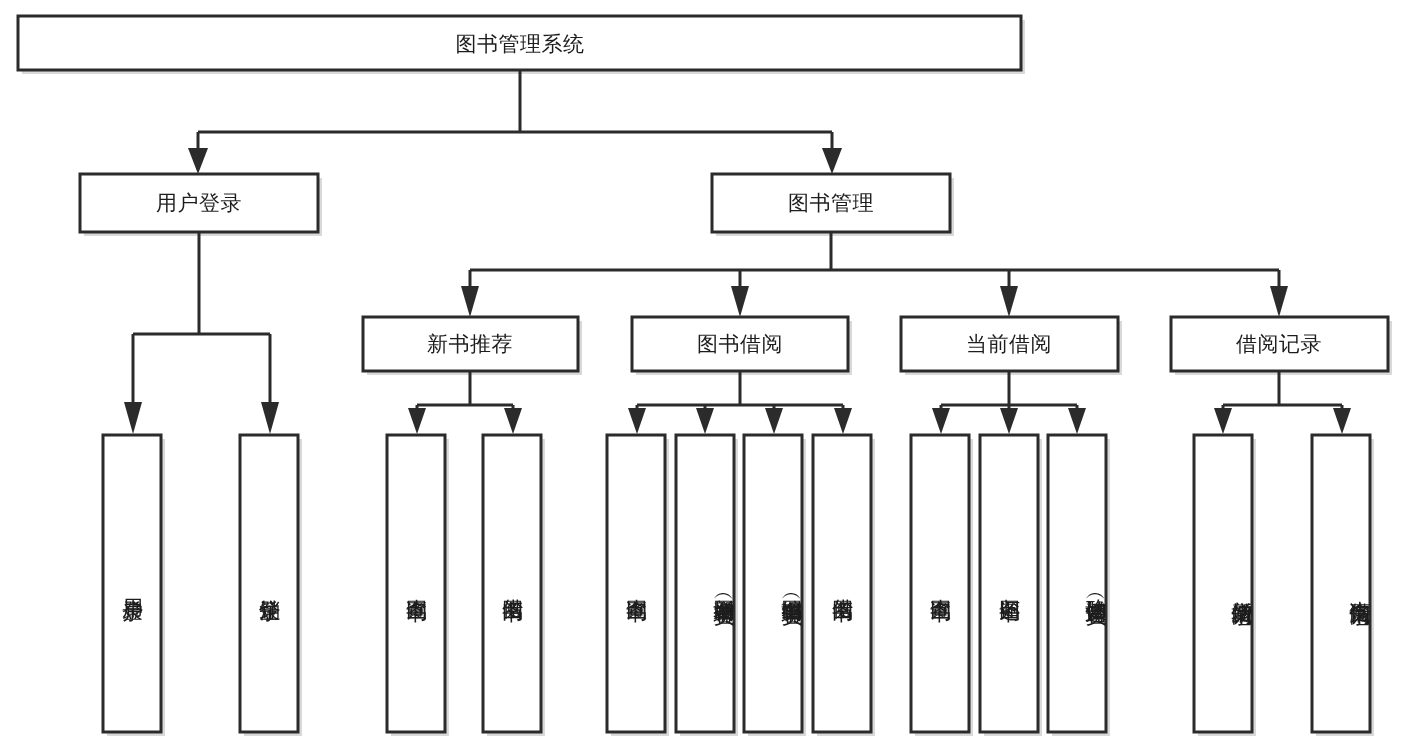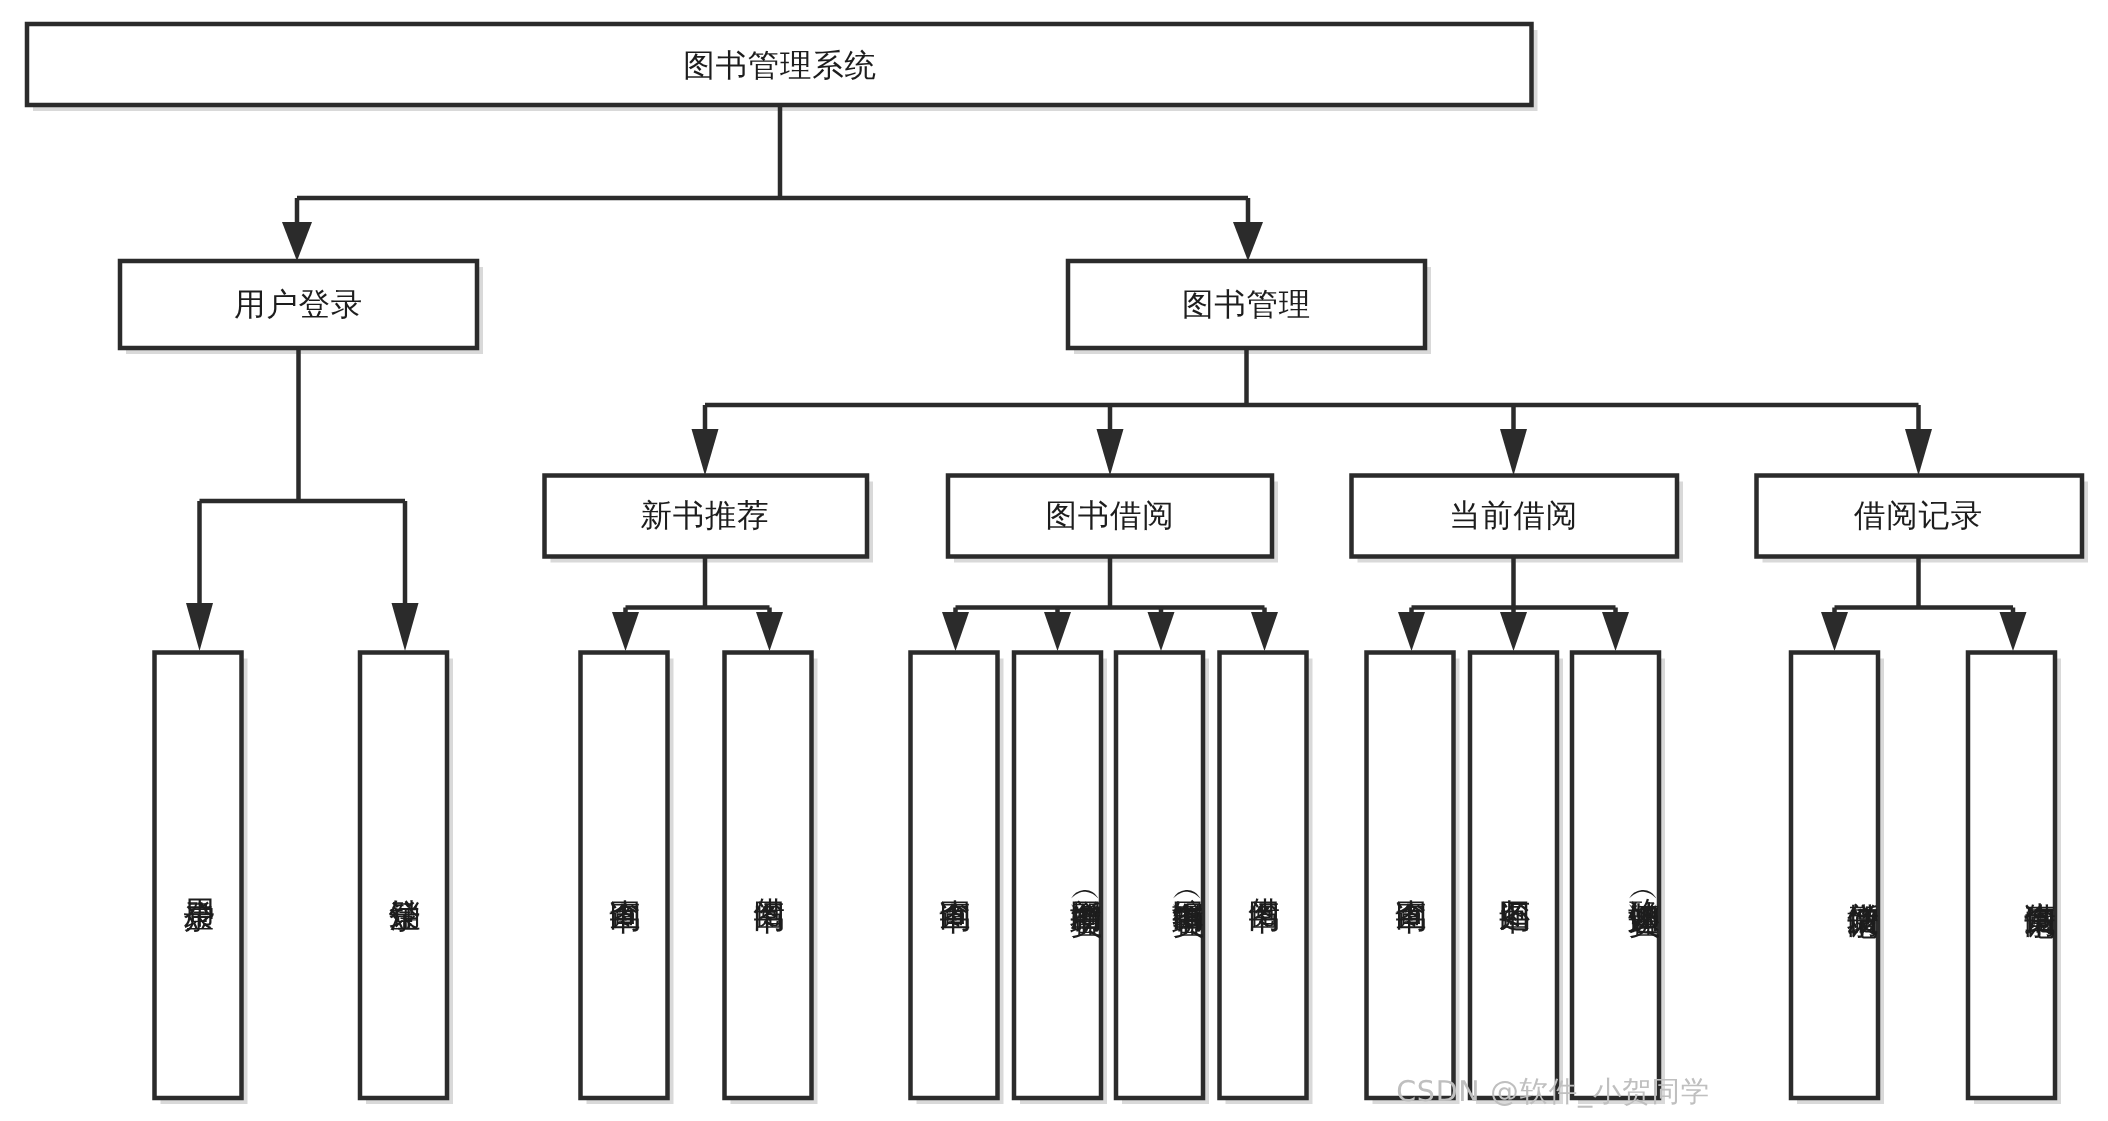--- a/index.html
+++ b/index.html
@@ -252,14 +252,13 @@
   <div class="leaf-label-v" style="left:744px; top:441px; width:58px; height:291px; align-items:flex-start;">编辑图书（管理员）</div>
   <div class="leaf-label-v" style="left:813px; top:435px; width:58px; height:297px;">借阅图书</div>
 
   <div class="leaf-label-v" style="left:911px; top:435px; width:58px; height:297px;">查询图书</div>
   <div class="leaf-label-v" style="left:980px; top:435px; width:58px; height:297px;">归还图书</div>
   <div class="leaf-label-v" style="left:1048px; top:441px; width:58px; height:291px; align-items:flex-start;">确认归还（管理员）</div>
 
   <div class="leaf-label-v" style="left:1194px; top:441px; width:58px; height:291px; align-items:flex-start;">新增借阅记录</div>
   <div class="leaf-label-v" style="left:1312px; top:441px; width:58px; height:291px; align-items:flex-start;">查询借阅记录</div>
 
-  <div class="watermark">CSDN @软件_小贺同学</div>
 </div>
 
 </body></html>

